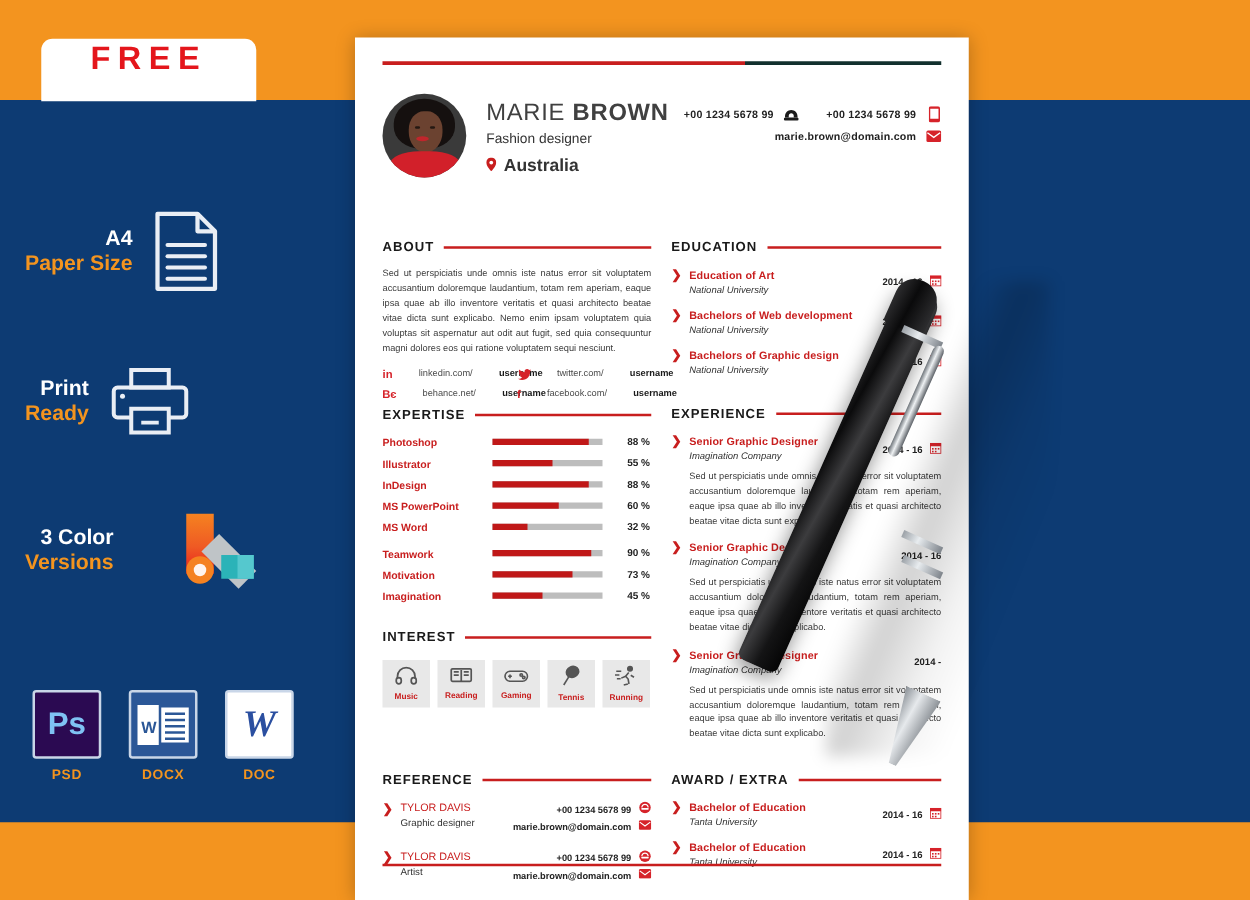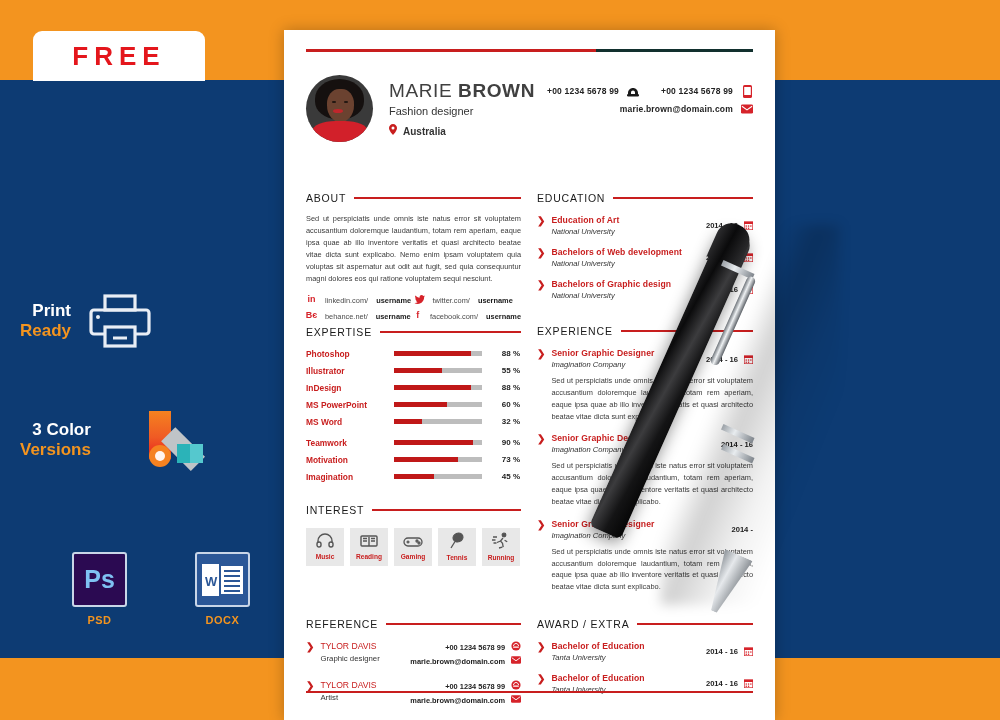--- a/index.html
+++ b/index.html
@@ -13,41 +13,41 @@
 
   
   .bg-orange-top { position:absolute; left:0; top:0; width:1000px; height:80px; background:#F3941F; }
   .bg-navy { position:absolute; left:0; top:80px; width:1000px; height:578px; background:#0D3B73; }
   .bg-orange-bottom { position:absolute; left:0; top:658px; width:1000px; height:62px; background:#F3941F; }
 
   
   .free-tab {
     position:absolute; left:33px; top:31px; width:172px; height:50px;
     background:#ffffff; border-radius:9px 9px 0 0;
-    display:flex; align-items:center; justify-content:center;
+    display:flex; align-items:flex-start; justify-content:center;
   }
   .free-tab span {
     color:#E4161C; font-weight:bold; font-size:26px; letter-spacing:6px;
   }
 
   
   .feature { position:absolute; display:flex; align-items:center; }
   .feature .labels { text-align:right; line-height:1.18; margin-right:16px; }
   .feature .l1 { color:#ffffff; font-weight:bold; font-size:17px; }
   .feature .l2 { color:#F3941F; font-weight:bold; font-size:17px; }
 
   .f-a4 { left:20px; top:168px; width:220px; }
   .f-print { left:20px; top:293px; width:220px; }
   .f-color { left:20px; top:408px; width:220px;gap:36px; }
 
   .icon-svg { display:block; }
 
   
   .formats { position:absolute; left:26px; top:552px; display:flex; gap:22px; }
-  .fmt { width:55px; text-align:center;margin-left:46px; }
+  .fmt { width:55px; text-align:center; }
   .fmt .box {
     width:55px; height:55px; border:2px solid #c9d6e8; border-radius:3px;
     display:flex; align-items:center; justify-content:center; overflow:hidden;
   }
   .fmt .cap { color:#F3941F; font-weight:bold; font-size:11px; margin-top:7px; letter-spacing:.5px;}
   .box-ps { background:#2B0A52; }
   .box-ps .glyph { color:#7FC2F3; font-weight:bold; font-size:25px; font-family:"Liberation Sans",sans-serif; }
   .box-docx { background:#2B5797; position:relative; }
   .box-doc { background:#ffffff; position:relative; border:2px solid #2D6FD0; }
   .box-doc .glyph { color:#2B4FA0; font-weight:bold; font-style:italic; font-size:30px; font-family:"Liberation Serif",serif;}
@@ -75,43 +75,43 @@
   .portrait .face { position:absolute; left:21px; top:14px; width:27px; height:33px; border-radius:46% 46% 52% 52%; background:#6b4230; }
   .portrait .lip { position:absolute; left:27px; top:34px; width:10px; height:4px; border-radius:50%; background:#c0262c; }
   .portrait .shirt { position:absolute; left:6px; bottom:-4px; width:56px; height:25px; border-radius:42% 42% 0 0; background:#d2202a; }
   .portrait .eye { position:absolute; width:4px; height:2px; background:#241812; border-radius:2px; top:26px;}
 
   .id-block { margin-left:16px; padding-top:6px; }
   .name { font-size:19px; letter-spacing:.6px; color:#404040; line-height:1.1;}
   .name .first { font-weight:normal; }
   .name .last { font-weight:bold; }
   .role { font-size:11px; color:#333; margin-top:3px; }
-  .loc { font-size:10px; color:#333; margin-top:7px; display:flex; align-items:flex-end; gap:6px; font-weight:bold;}
+  .loc { font-size:14px; color:#333; margin-top:7px; display:flex; align-items:flex-end; gap:6px; font-weight:bold;}
 
   .contacts { margin-left:auto; padding-top:10px; text-align:right; }
   .c-row { display:flex; justify-content:flex-end; align-items:center; gap:8px; margin-bottom:6px; }
   .c-row .txt { font-size:8.5px; font-weight:bold; color:#222; letter-spacing:.2px; }
   .c-row .ic { width:12px; height:12px; display:flex; align-items:center; justify-content:center; }
   .c-pair { display:flex; justify-content:flex-end; gap:22px; }
 
   
   .sec-title { display:flex; align-items:center; gap:8px; }
-  .sec-title .t { font-size:10.5px; font-weight:normal; letter-spacing:.8px; color:#1a1a1a; white-space:nowrap; }
+  .sec-title .t { font-size:10.5px; font-weight:bold; letter-spacing:.8px; color:#1a1a1a; white-space:nowrap; }
   .sec-title .ln { flex:1; height:2px; background:#C81E1E; }
 
   
   .cols { position:absolute; left:22px; top:162px; width:447px; display:flex; gap:16px; }
   .col { width:215px; }
   .col-r { width:216px; }
 
   .about-text {
     font-size:7.4px; line-height:1.62; color:#3a3a3a; text-align:justify; margin-top:9px;
   }
   .socials { margin-top:9px; display:flex; flex-wrap:wrap; }
-  .soc { width:50%; display:flex; align-items:flex-end; gap:8px; margin-bottom:5px; font-size:7.4px; color:#4a4a4a; }
+  .soc { width:50%; display:flex; align-items:flex-start; gap:21px; margin-bottom:5px; font-size:7.4px; color:#4a4a4a; }
   .soc b { color:#1a1a1a; }
   .soc .si { width:11px; height:11px; display:flex; align-items:center; justify-content:center; color:#D6232A; font-weight:bold; font-size:9px; }
 
   
   .entry { display:flex; align-items:flex-start; margin-top:11px; }
   .entry .chev { color:#C81E1E; font-size:10px; font-weight:bold; margin-right:6px; line-height:1.15; }
   .entry .body { flex:1; }
   .entry .et { font-size:8.6px; font-weight:bold; color:#C81E1E; letter-spacing:.1px;}
   .entry .es { font-size:7.6px; font-style:italic; color:#333; margin-top:2px; }
   .entry .ep { font-size:7.4px; line-height:1.6; color:#3a3a3a; text-align:justify; margin-top:6px; }
@@ -188,20 +188,38 @@
 <div id="stage">
 
   <div class="bg-orange-top"></div>
   <div class="bg-navy"></div>
   <div class="bg-orange-bottom"></div>
 
   <div class="free-tab">
     <span>FREE</span>
   </div>
 
+  <div class="feature f-a4">
+    <div class="labels">
+      <div class="l1">A4</div>
+      <div class="l2">Paper Size</div>
+    </div>
+    <span>
+      <svg class="icon-svg" width="54" height="66" viewBox="0 0 54 66" fill="none">
+        <path d="M4 3h32l14 14v46H4z" stroke="#E9EEF5" stroke-width="3.4" fill="none" stroke-linejoin="round"></path>
+        <path d="M36 3v14h14" stroke="#E9EEF5" stroke-width="3.4" fill="none" stroke-linejoin="round"></path>
+        <g stroke="#E9EEF5" stroke-width="3.2" stroke-linecap="round">
+          <line x1="12" y1="28" x2="42" y2="28"></line>
+          <line x1="12" y1="37" x2="42" y2="37"></line>
+          <line x1="12" y1="46" x2="42" y2="46"></line>
+          <line x1="12" y1="55" x2="42" y2="55"></line>
+        </g>
+      </svg>
+    </span>
+  </div>
 
   <div class="feature f-print">
     <div class="labels">
       <div class="l1">Print</div>
       <div class="l2">Ready</div>
     </div>
     <span>
       <svg class="icon-svg" width="66" height="56" viewBox="0 0 66 56" fill="none">
         <rect x="18" y="3" width="30" height="14" stroke="#E9EEF5" stroke-width="3.2"></rect>
         <rect x="4" y="17" width="58" height="24" rx="3" stroke="#E9EEF5" stroke-width="3.2"></rect>

